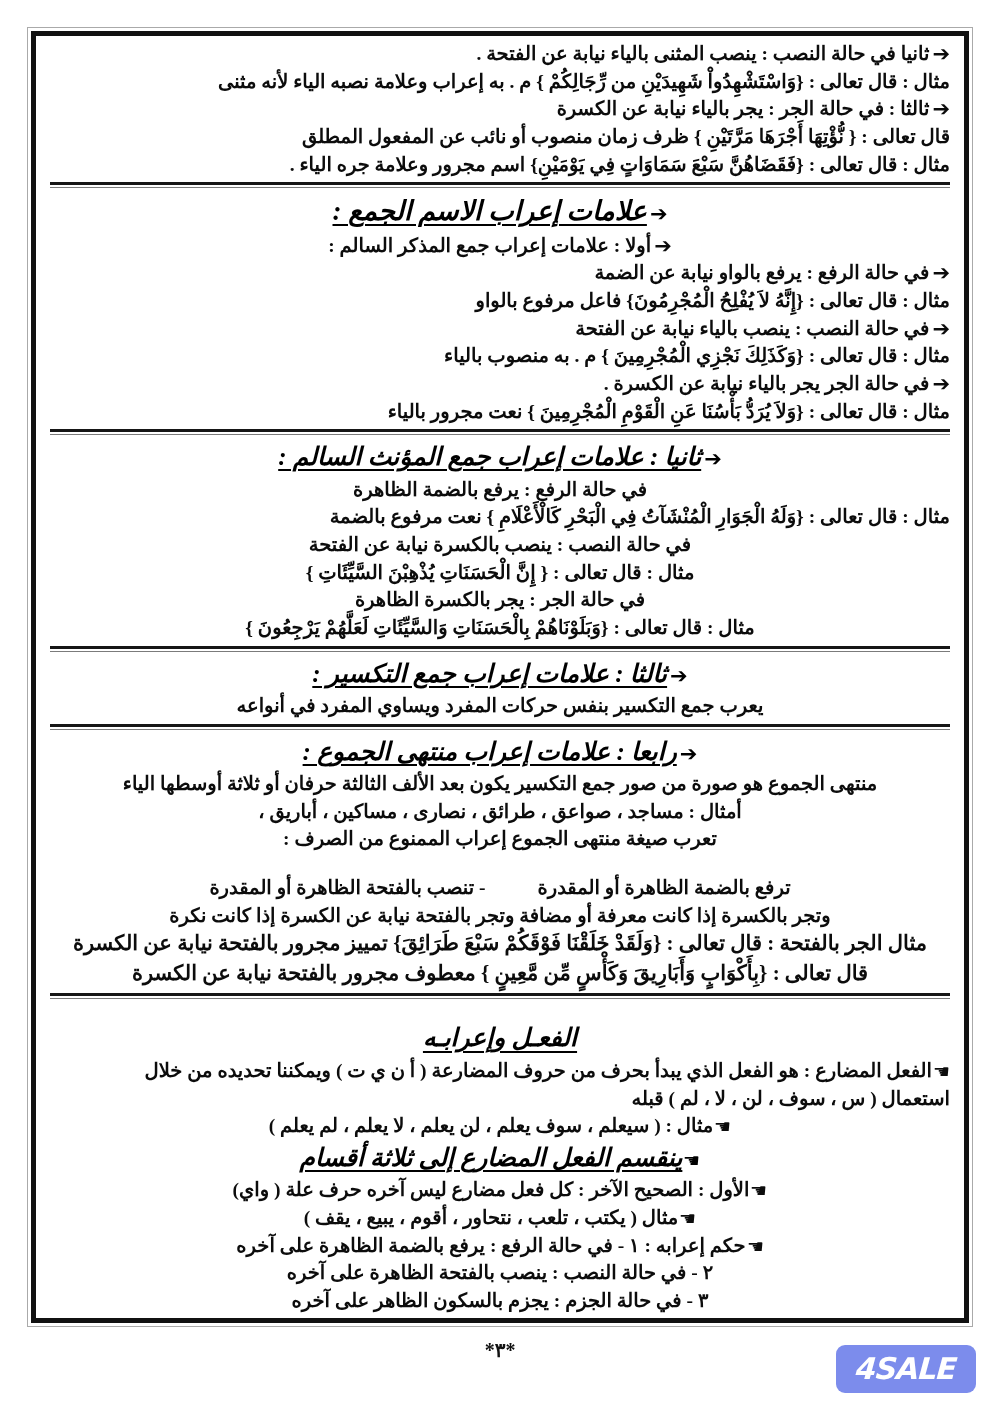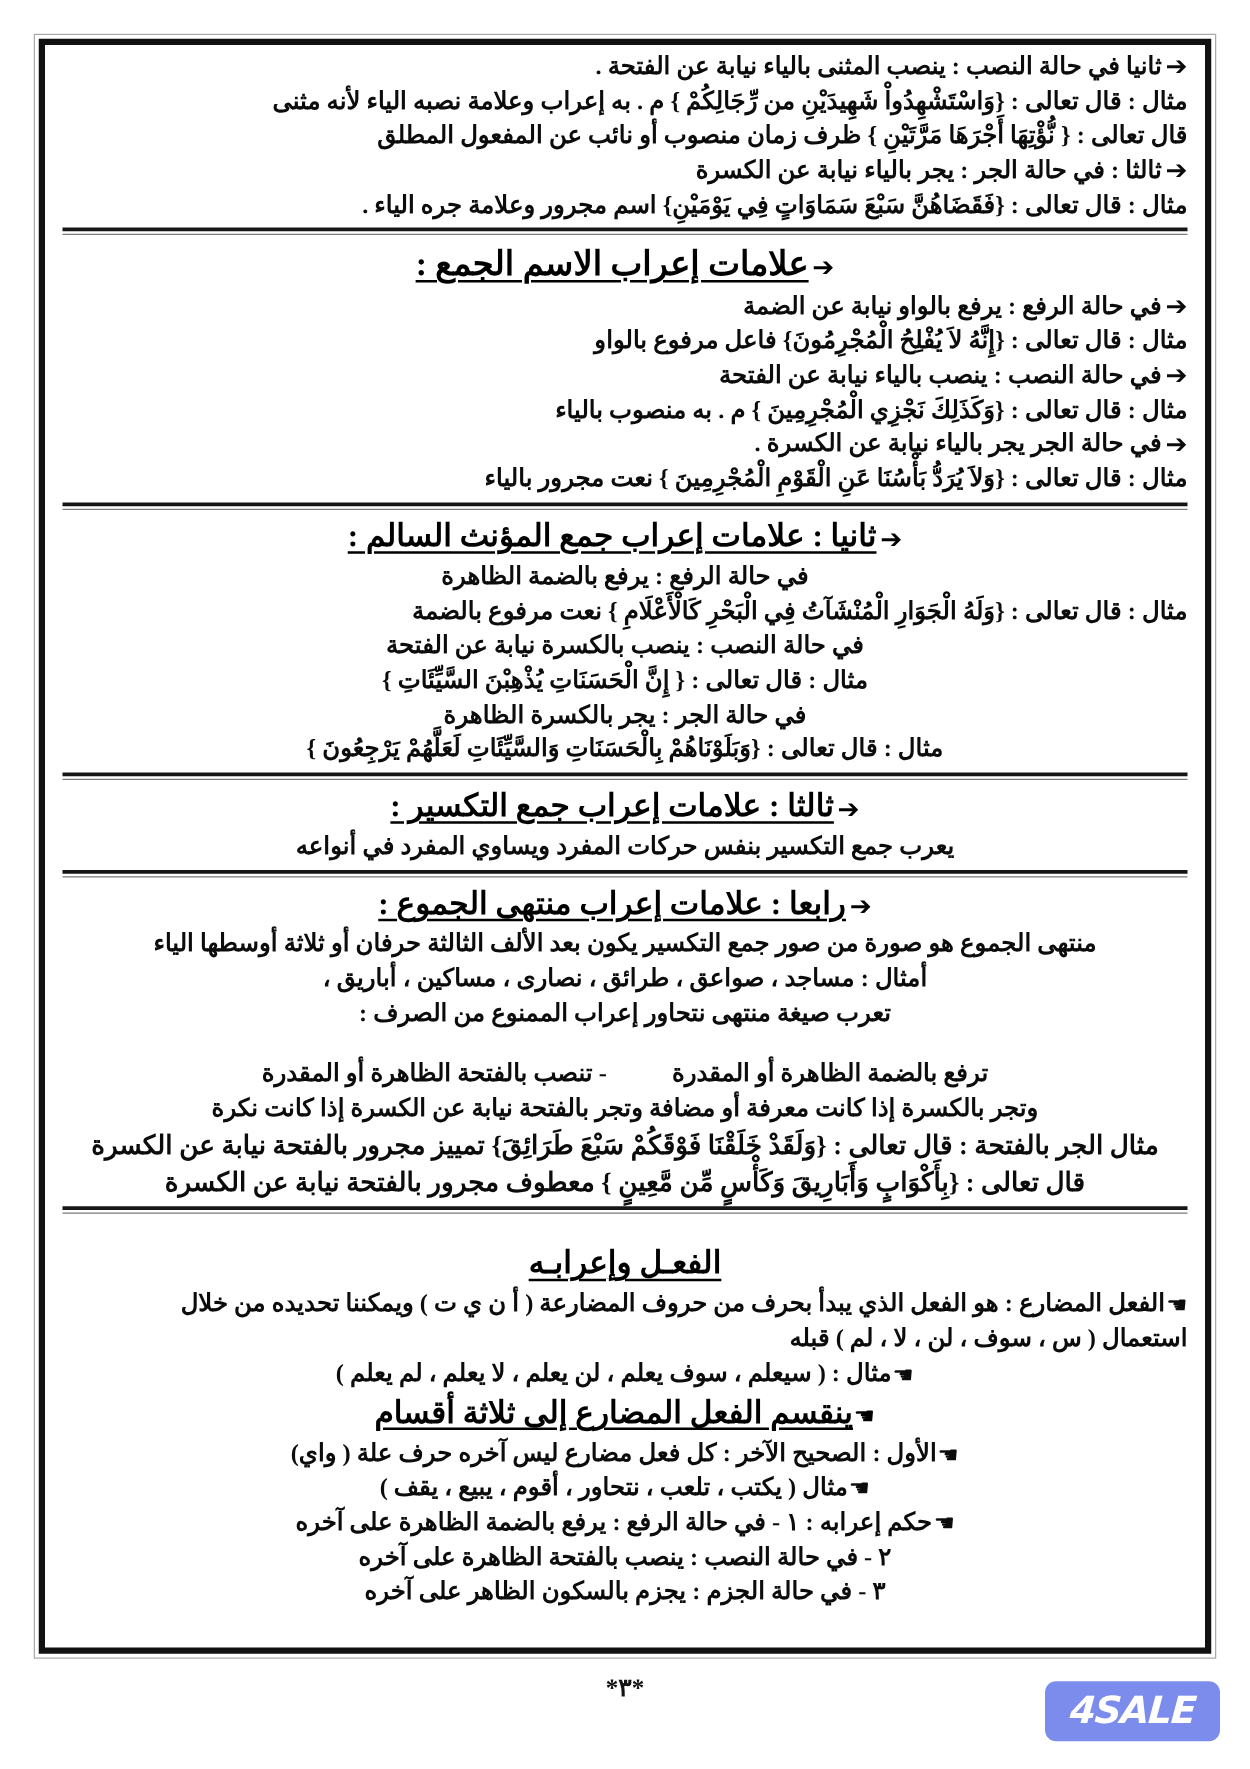--- a/index.html
+++ b/index.html
@@ -99,20 +99,21 @@
     text-decoration: underline;
     text-underline-offset: 5px;
     text-decoration-thickness: 2px;
   }
 
   
   .u {
     text-decoration: underline;
     text-underline-offset: 3px;
     text-decoration-thickness: 1.6px;
+    font-style: italic;
   }
 
   
   .arrow-bullet {
     display: inline-block;
     font-family: "DejaVu Sans", sans-serif;
     font-size: 21px;
     font-weight: bold;
     line-height: 1;
     transform: translateY(1px);
@@ -191,36 +192,39 @@
   <div class="content">
 
     <div>
       <div class="line r">
         <span class="arrow-bullet">➔</span><span>ثانيا في حالة النصب : ينصب المثنى بالياء نيابة عن الفتحة .</span>
       </div>
       <div class="line r">
         <span>مثال : قال تعالى : {وَاسْتَشْهِدُواْ شَهِيدَيْنِ من رِّجَالِكُمْ } م . به إعراب وعلامة نصبه الياء لأنه مثنى</span>
       </div>
       <div class="line r">
+        <span class="arrow-bullet">➔</span><span>ثالثا : في حالة الجر :  يجر بالياء نيابة عن الكسرة</span>
+      </div>
+      <div class="line r">
         <span>قال تعالى :  { نُّؤْتِهَا أَجْرَهَا مَرَّتَيْنِ } ظرف زمان منصوب أو نائب عن المفعول المطلق</span>
-      </div>
-      <div class="line r">
-        <span class="arrow-bullet">➔</span><span>ثالثا : في حالة الجر :  يجر بالياء نيابة عن الكسرة</span>
       </div>
       <div class="line r">
         <span>مثال : قال تعالى : {فَقَضَاهُنَّ سَبْعَ سَمَاوَاتٍ فِي يَوْمَيْنِ} اسم مجرور وعلامة جره الياء .</span>
       </div>
     </div>
 
     <div class="rule"></div>
 
     <div>
       <div class="heading heading-lg">
         <span class="arrow-bullet">➔</span><span class="u">علامات إعراب الاسم الجمع  :</span>
       </div>
+      <div class="line c">
+        <span class="arrow-bullet">➔</span><span>أولا : علامات إعراب جمع المذكر السالم :</span>
+      </div>
       <div class="line r">
         <span class="arrow-bullet">➔</span><span>في حالة الرفع : يرفع بالواو نيابة عن الضمة</span>
       </div>
       <div class="line r">
         <span>مثال : قال تعالى : {إِنَّهُ لاَ يُفْلِحُ الْمُجْرِمُونَ} فاعل مرفوع بالواو</span>
       </div>
       <div class="line r">
         <span class="arrow-bullet">➔</span><span>في حالة النصب : ينصب بالياء نيابة عن الفتحة</span>
       </div>
       <div class="line r">
@@ -277,21 +281,21 @@
       <div class="heading">
         <span class="arrow-bullet">➔</span><span class="u">رابعا : علامات إعراب منتهى الجموع :</span>
       </div>
       <div class="line c">
         <span>منتهى الجموع هو صورة من صور جمع التكسير يكون بعد الألف الثالثة حرفان أو ثلاثة أوسطها الياء</span>
       </div>
       <div class="line c">
         <span>أمثال : مساجد ، صواعق ، طرائق ، نصارى ، مساكين ، أباريق  ،</span>
       </div>
       <div class="line c">
-        <span>تعرب صيغة منتهى نتحاور إعراب الممنوع من الصرف :</span>
+        <span>تعرب صيغة منتهى الجموع إعراب الممنوع من الصرف :</span>
       </div>
       <div class="split-line">
         <span>ترفع بالضمة الظاهرة أو المقدرة</span><span class="gap"></span><span>- تنصب بالفتحة الظاهرة أو المقدرة</span>
       </div>
       <div class="line c">
         <span>وتجر بالكسرة إذا كانت معرفة أو مضافة وتجر بالفتحة نيابة عن الكسرة إذا كانت نكرة</span>
       </div>
       <div class="line c sm">
         <span>مثال الجر بالفتحة : قال تعالى : {وَلَقَدْ خَلَقْنَا فَوْقَكُمْ سَبْعَ طَرَائِقَ} تمييز مجرور بالفتحة نيابة عن الكسرة</span>
       </div>

